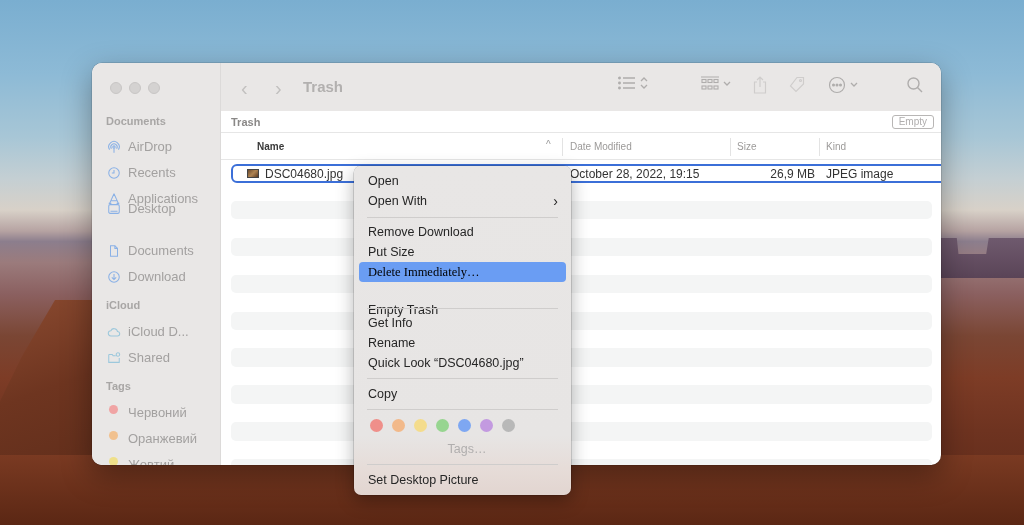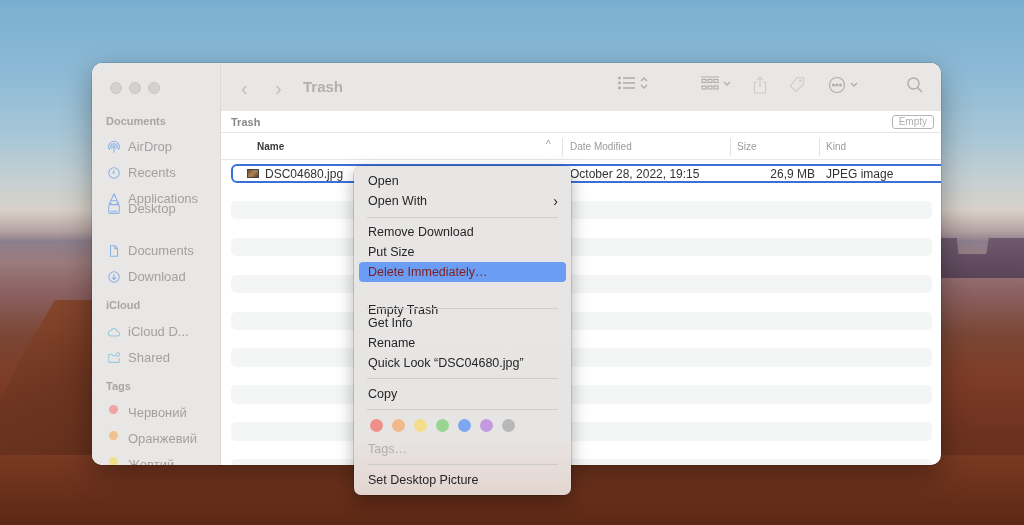--- a/index.html
+++ b/index.html
@@ -93,24 +93,24 @@
 
   
   .menu {
     position: absolute; left: 354px; top: 166px; width: 217px; height: 329px;
     background: linear-gradient(180deg, #e8e6e5 0%, #e7e5e4 82%, #e6dcd8 92%, #e2d5d0 100%);
     border-radius: 7px;
     box-shadow: 0 6px 18px rgba(0,0,0,0.3), 0 0 0 0.5px rgba(0,0,0,0.25);
     font-size: 12.5px; color: #262626;
   }
   .mi { position: absolute; left: 5px; right: 5px; height: 20px; padding-left: 9px; line-height: 20px; border-radius: 4px; }
-  .mi.hl { background: #6a9df3; color: #7f1d1d; }
+  .mi.hl { background: #6a9df3; color: #000000; font-family: Liberation Serif, serif; }
   .mi .arrow { position: absolute; right: 8px; top: 0; font-size: 14px; }
   .msep { position: absolute; left: 13px; right: 13px; height: 1px; background: #cfcdcc; }
-  .mi.disabled { color: #b0aeae; }
+  .mi.disabled { color: #b0aeae; text-align: center; }
   .tagrow { position: absolute; left: 16px; top: 253px; display: flex; gap: 9px; }
   .tagrow span { width: 13px; height: 13px; border-radius: 50%; }
 </style>
 </head>
 <body>
 
 <div class="bg-mesa-left"></div>
 <div class="bg-mesa-right"></div>
 <div class="bg-ground"></div>
 

